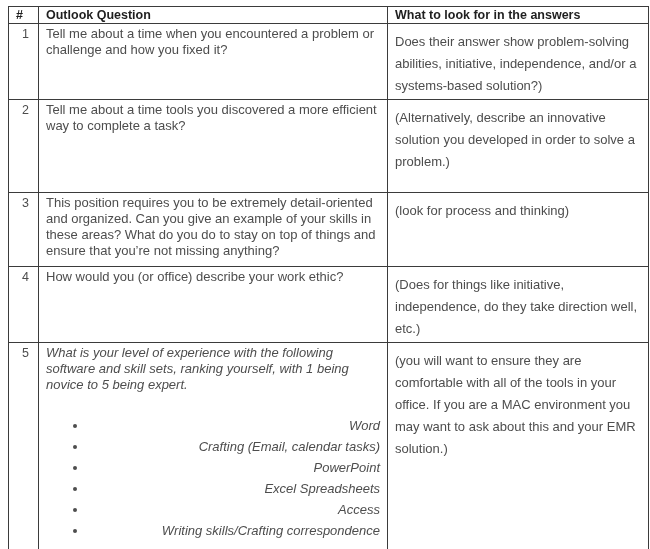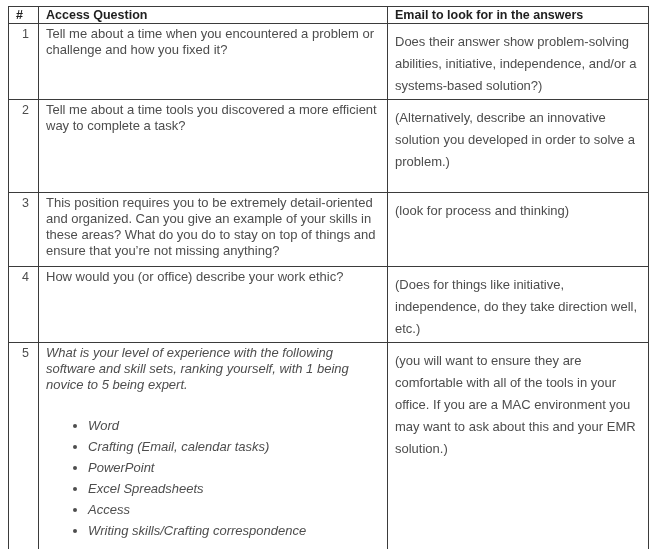--- a/index.html
+++ b/index.html
@@ -55,36 +55,37 @@
   tr.r2 { height: 93px; }
   tr.r3 { height: 74px; }
   tr.r4 { height: 63px; }
   tr.r5 { height: 212px; }
   ul.skills {
     margin: 22px 0 0 16px;
     padding-left: 26px;
   }
   ul.skills li {
     line-height: 21px;
+    text-align: right;
   }
 </style>
 </head>
 <body>
 
 <table class="doc-table">
   <colgroup>
     <col class="c-num">
     <col class="c-q">
     <col class="c-a">
   </colgroup>
   <thead>
     <tr>
       <th>#</th>
-      <th>Access Question</th>
-      <th>Email to look for in the answers</th>
+      <th>Outlook Question</th>
+      <th>What to look for in the answers</th>
     </tr>
   </thead>
   <tbody>
     <tr class="r1">
       <td class="num">1</td>
       <td class="q">
           <p>Tell me about a time when you encountered a problem or challenge and how you fixed it?</p>
         </td>
       <td class="ans">
           <p>Does their answer show problem-solving abilities, initiative, independence, and/or a systems-based solution?)</p>

